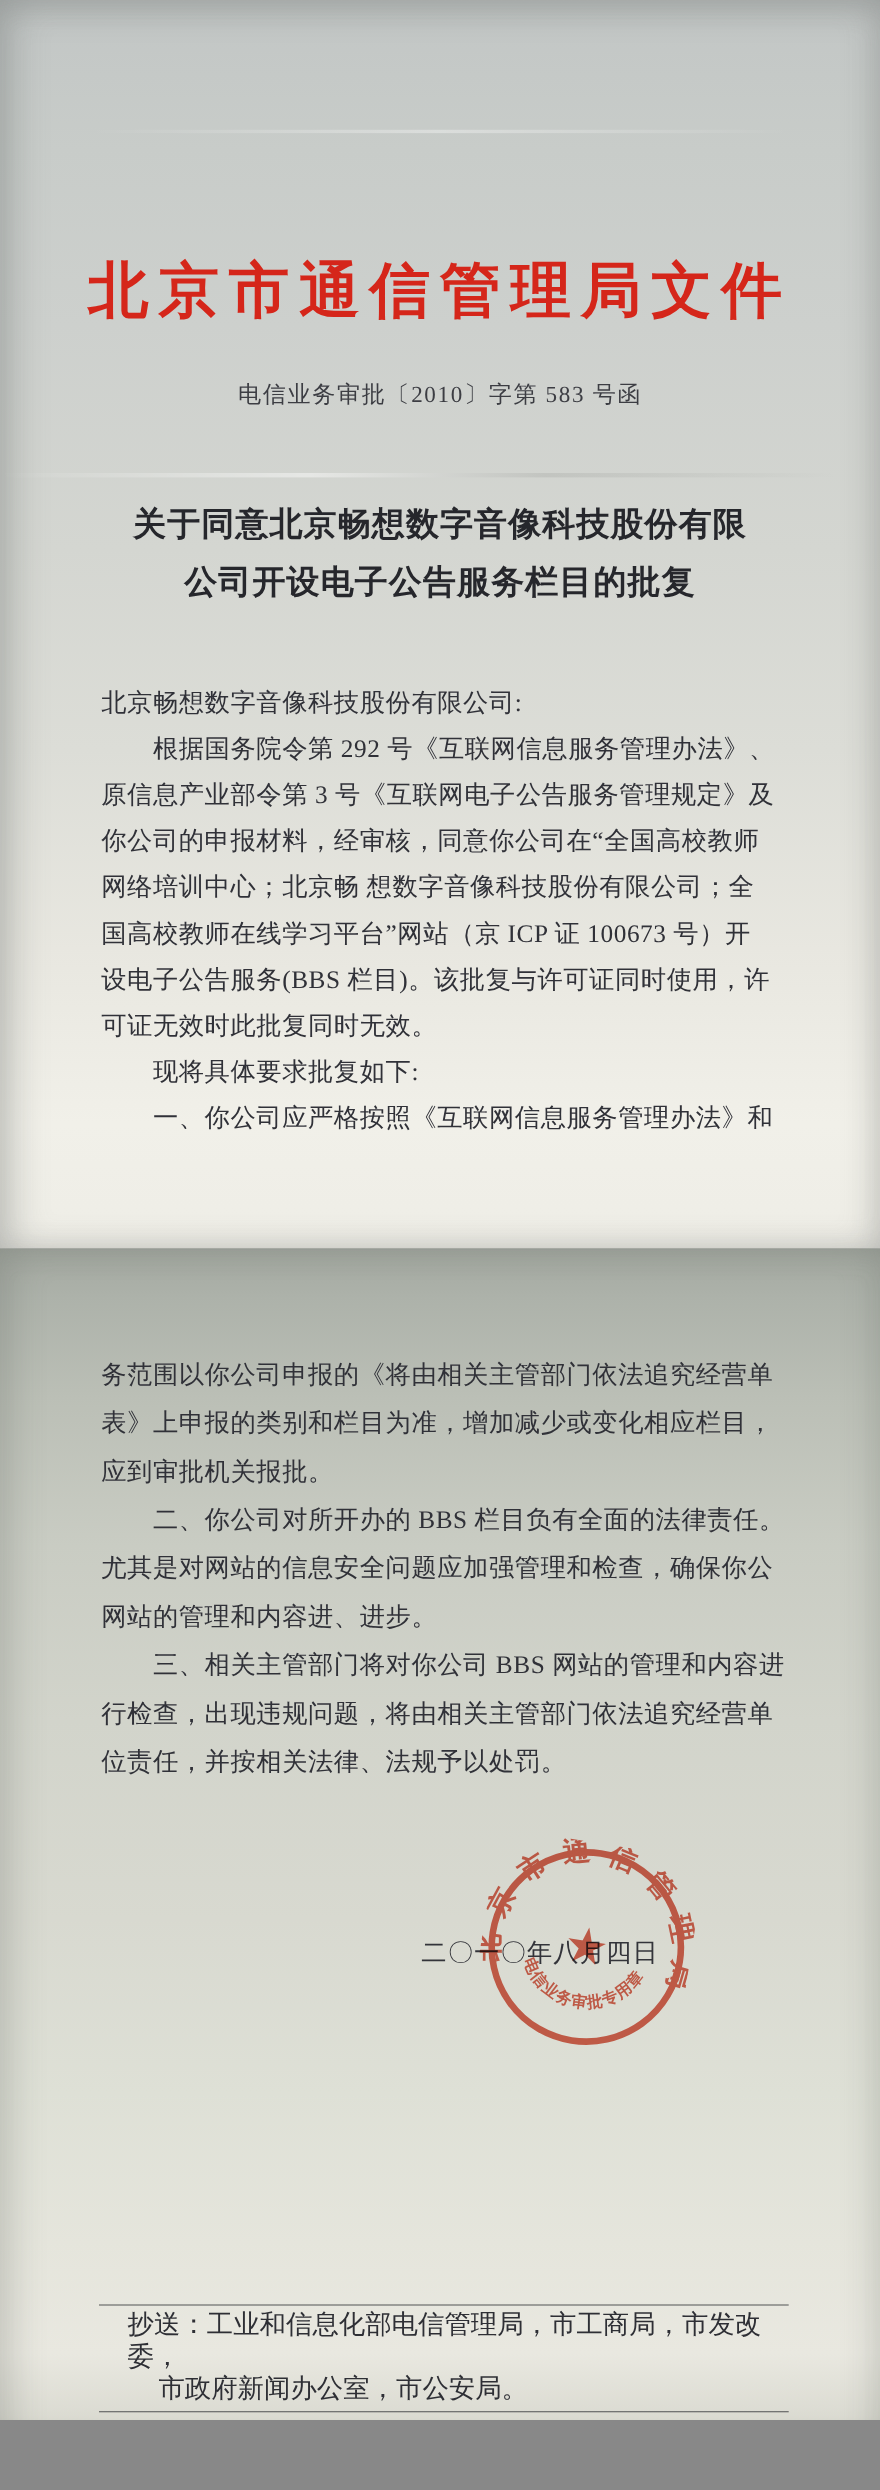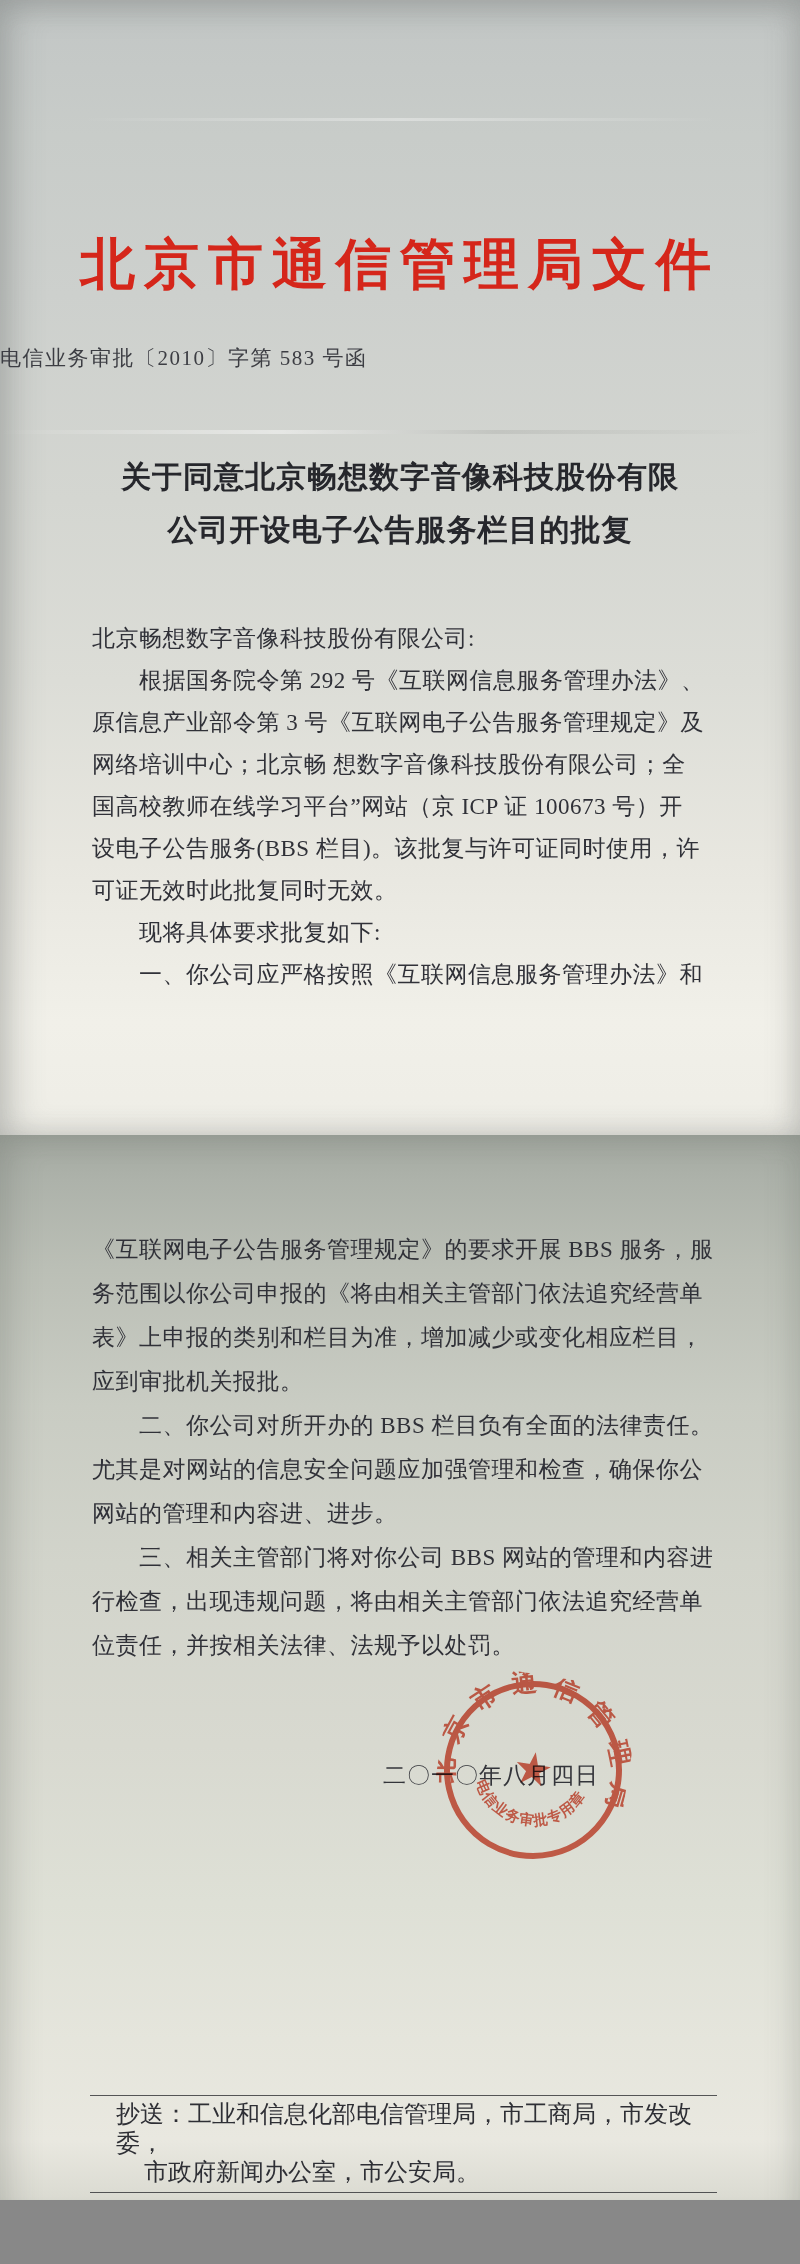--- a/index.html
+++ b/index.html
@@ -35,21 +35,21 @@
     position:absolute;left:0;right:0;top:118px;height:3px;
     background:linear-gradient(90deg,transparent 10%,rgba(255,255,255,.35) 50%,transparent 90%);
   }
   .agency{
     position:absolute;top:233px;left:0;width:800px;margin:0;
     text-align:center;font-size:55px;font-weight:bold;line-height:1.15;
     color:#d5261a;letter-spacing:9px;
   }
   .docnum{
     position:absolute;top:344px;left:0;width:800px;
-    font-size:21px;letter-spacing:1.5px;color:#3c3d43;
+    text-align:center;font-size:21px;letter-spacing:1.5px;color:#3c3d43;
   }
   .title{
     position:absolute;top:450px;left:0;width:800px;
     text-align:center;font-size:30px;font-weight:bold;line-height:53px;
     color:#26272c;letter-spacing:1px;
   }
   .body{
     position:absolute;left:92px;width:624px;
     font-size:23px;color:#303138;letter-spacing:.5px;
   }
@@ -86,32 +86,32 @@
     <h1 class="agency">北京市通信管理局文件</h1>
     <div class="docnum">电信业务审批〔2010〕字第 583 号函</div>
     <div class="title">
       <div>关于同意北京畅想数字音像科技股份有限</div>
       <div>公司开设电子公告服务栏目的批复</div>
     </div>
     <div class="body body1">
       <div class="ln">北京畅想数字音像科技股份有限公司:</div>
       <div class="ln ind">根据国务院令第 292 号《互联网信息服务管理办法》、</div>
       <div class="ln">原信息产业部令第 3 号《互联网电子公告服务管理规定》及</div>
+      <div class="ln">你公司的申报材料，经审核，同意你公司在“全国高校教师</div>
       <div class="ln">网络培训中心；北京畅 想数字音像科技股份有限公司；全</div>
       <div class="ln">国高校教师在线学习平台”网站（京 ICP 证 100673 号）开</div>
       <div class="ln">设电子公告服务(BBS 栏目)。该批复与许可证同时使用，许</div>
       <div class="ln">可证无效时此批复同时无效。</div>
       <div class="ln ind">现将具体要求批复如下:</div>
       <div class="ln ind">一、你公司应严格按照《互联网信息服务管理办法》和</div>
     </div>
   </section>
 
   <section class="photo page2">
     <div class="body body2">
-      <div class="ln">《互联网电子公告服务管理规定》的要求开展 BBS 服务，服</div>
       <div class="ln">务范围以你公司申报的《将由相关主管部门依法追究经营单</div>
       <div class="ln">表》上申报的类别和栏目为准，增加减少或变化相应栏目，</div>
       <div class="ln">应到审批机关报批。</div>
       <div class="ln ind">二、你公司对所开办的 BBS 栏目负有全面的法律责任。</div>
       <div class="ln">尤其是对网站的信息安全问题应加强管理和检查，确保你公</div>
       <div class="ln">网站的管理和内容进、进步。</div>
       <div class="ln ind">三、相关主管部门将对你公司 BBS 网站的管理和内容进</div>
       <div class="ln">行检查，出现违规问题，将由相关主管部门依法追究经营单</div>
       <div class="ln">位责任，并按相关法律、法规予以处罚。</div>
     </div>

